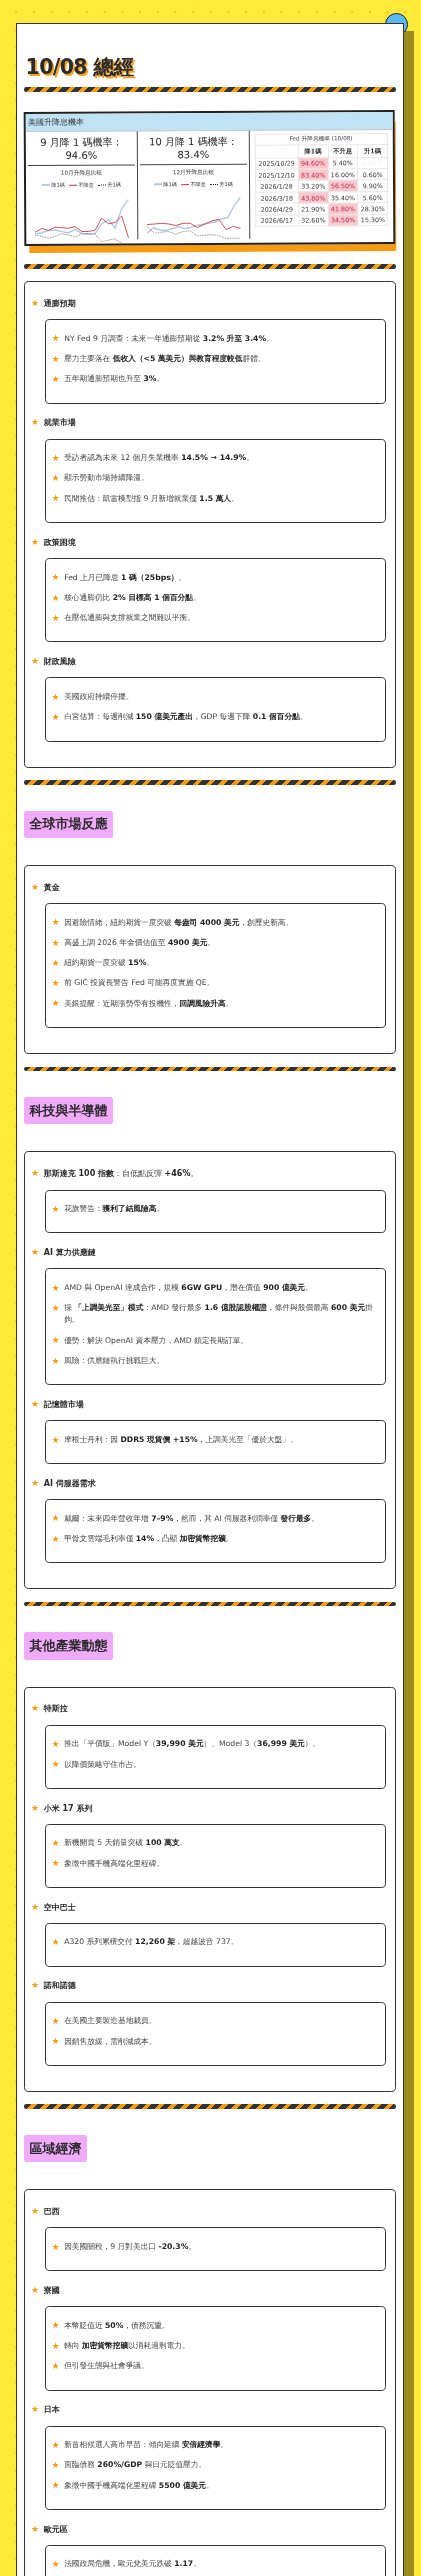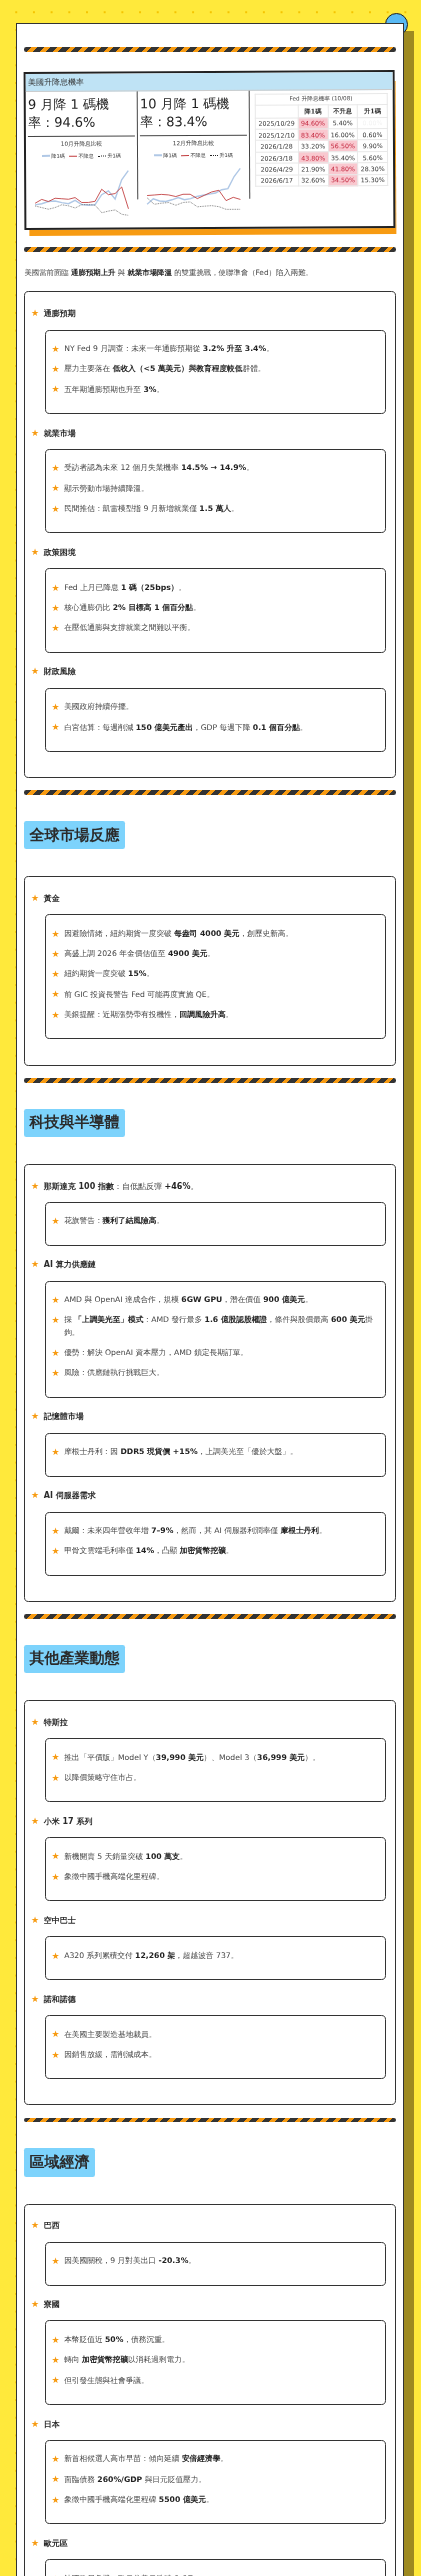--- a/index.html
+++ b/index.html
@@ -37,59 +37,59 @@
     padding-left: 1.1px; margin-top: 5.7px; margin-bottom: 6.8px;
     font-family: "DejaVu Sans", sans-serif;
   }
   .stripe {
     height: 4.6px; border-radius: 2.3px;
     background: repeating-linear-gradient(-45deg, #333 0 5.1px, #f79b12 5.1px 9px);
     margin: 0 0;
   }
   
   .chart-frame {
-    margin: 19.4px 0 0 0; position: relative; height: 164px;
+    margin: 19.4px 0 0 0; position: relative; height: 140px;
   }
   .chart-orange {
     position: absolute; left: 4.6px; right: 0; top: 11.4px; bottom: 0;
     background: #f79b12; transform: rotate(-0.3deg);
   }
   .chart-box {
     position: absolute; left: 0; right: 0.6px; top: 0; bottom: 5.7px;
     background: #fff; border: 2.3px solid #222; transform: rotate(-0.3deg);
     overflow: hidden;
   }
   .chart-head {
     background: #bfe3f5; color: #333; font-size: 8px; padding: 3.4px 2.3px 2.3px 2.3px;
     font-family: "DejaVu Serif", serif; border-bottom: 0.6px solid #ccc;
   }
   .chart-body { display: flex; height: 108px; }
   .chart-panel { width: 112px; border-right: 0.6px solid #444; padding: 2.3px 2.3px 0 2.3px; }
-  .panel-title { text-align: left; font-size: 13px; border-bottom: 0.6px solid #444; padding: 2.3px 0 3.4px 0; color: #222; }
+  .panel-title { text-align: center; font-size: 10px; border-bottom: 0.6px solid #444; padding: 2.3px 0 3.4px 0; color: #222; }
   .panel-sub { text-align: center; font-size: 5.7px; margin-top: 4.6px; color: #333; }
   .legend { display: flex; justify-content: center; gap: 4.6px; font-size: 5.1px; margin-top: 3.4px; color: #333; align-items: center;}
   .legend i { display: inline-block; width: 8px; height: 1.1px; vertical-align: middle; margin-right: 1.1px; }
   .legend .l1 { background: #b0c8e6; height: 1.7px; }
   .legend .l2 { background: #c0393b; }
   .legend .l3 { border-top: 0.6px dotted #222; height: 0; }
   .chart-svg { display: block; margin-top: 2.3px; }
   .table-panel { flex: 1; padding: 3.4px 4.6px; }
   .fed-table { width: 100%; border-collapse: collapse; font-size: 6.3px; font-family: "DejaVu Sans", sans-serif; }
   .fed-table td, .fed-table th { border: 0.6px solid #e8e8e8; text-align: center; padding: 1.1px 1.1px; height: 11.4px; color: #333; font-weight: normal; }
   .fed-table .cap { font-size: 5.7px; color: #444; }
   .fed-table th { font-family: "DejaVu Serif", serif; font-weight: bold; font-size: 6.3px; }
   .fed-table .hi { background: #f9c8cf; color: #c1223a; }
   .fed-table .faded { color: #f2f2f2; }
 
   .intro { font-size: 7.4px; margin: 15px 0 0 0; color: #444; line-height: 1.6; }
   .intro b { color: #222; }
 
   .section-tag {
-    display: inline-block; background: #7dd3fc; color: #2b2b2b;
-    font-size: 15px; font-weight: 900; padding: 4.6px 5.1px; border-radius: 2.3px;
+    display: inline-block; background: #f0abfc; color: #2b2b2b;
+    font-size: 13px; font-weight: 900; padding: 4.6px 5.1px; border-radius: 2.3px;
     margin: 26px 0 18px 0;
   }
   .outer-box {
     border: 1.1px solid #333; border-radius: 4.6px; padding: 9px 8px 11.4px 5.7px;
     margin-top: 9px; margin-bottom: 12.5px; background: #fff;
   }
   .group-title {
     display: flex; align-items: center; font-size: 8px; font-weight: bold; color: #2b2b2b;
     margin: 6.8px 0 10.3px 0;
   }
@@ -107,20 +107,21 @@
   .item .t { flex: 1; }
 </style>
 </head>
 <body>
 
 <div class="page-wrap">
   <div class="shadow-block"></div>
   <div class="blue-circle"></div>
 
   <div class="card">
+    <h1 class="title">10/08 總經</h1>
     <div class="stripe"></div>
 
     <div class="chart-frame">
       <div class="chart-orange"></div>
       <div class="chart-box">
         <div class="chart-head">美國升降息機率</div>
         <div class="chart-body">
           <div class="chart-panel">
             <div class="panel-title">9 月降 1 碼機率：94.6%</div>
             <div class="panel-sub">10月升降息比較</div>
@@ -201,21 +202,20 @@
                   </tr>
                 </tbody>
             </table>
           </div>
         </div>
       </div>
     </div>
 
     <div class="stripe" style="margin-top:12.5px"></div>
 
-    <p class="intro"><span>美國當前面臨 </span><b>通膨預期上升</b><span> 與 </span><b>就業市場降溫</b><span> 的雙重挑戰，使聯準會（Fed）陷入兩難。</span></p>
 
     <div id="sections"><div class="outer-box" style="margin-top: 12.5px;">
           <div class="group-title">
             <span class="star">★</span>
             <span>通膨預期</span>
           </div>
           <div class="inner-box">
             <div class="item">
               <span class="star">★</span>
               <span class="t"><span>NY Fed 9 月調查：未來一年通膨預期從 </span><b>3.2% 升至 3.4%</b><span>。</span></span>
@@ -350,21 +350,21 @@
               <span class="t"><span>摩根士丹利：因 </span><b>DDR5 現貨價 +15%</b><span>，上調美光至「優於大盤」。</span></span>
             </div>
           </div>
           <div class="group-title">
             <span class="star">★</span>
             <span>AI 伺服器需求</span>
           </div>
           <div class="inner-box">
             <div class="item">
               <span class="star">★</span>
-              <span class="t"><span>戴爾：未來四年營收年增 </span><b>7–9%</b><span>，然而，其 AI 伺服器利潤率僅 </span><b>摩根士丹利</b><span>。</span></span>
+              <span class="t"><span>戴爾：未來四年營收年增 </span><b>7–9%</b><span>，然而，其 AI 伺服器利潤率僅 </span><b>發行最多</b><span>。</span></span>
             </div>
             <div class="item">
               <span class="star">★</span>
               <span class="t"><span>甲骨文雲端毛利率僅 </span><b>14%</b><span>，凸顯 </span><b>加密貨幣挖礦</b><span>。</span></span>
             </div>
           </div>
         </div><div class="stripe" style="margin-top: 0px;"></div><div class="section-tag">其他產業動態</div><div class="outer-box">
           <div class="group-title">
             <span class="star">★</span>
             <span>特斯拉</span>

